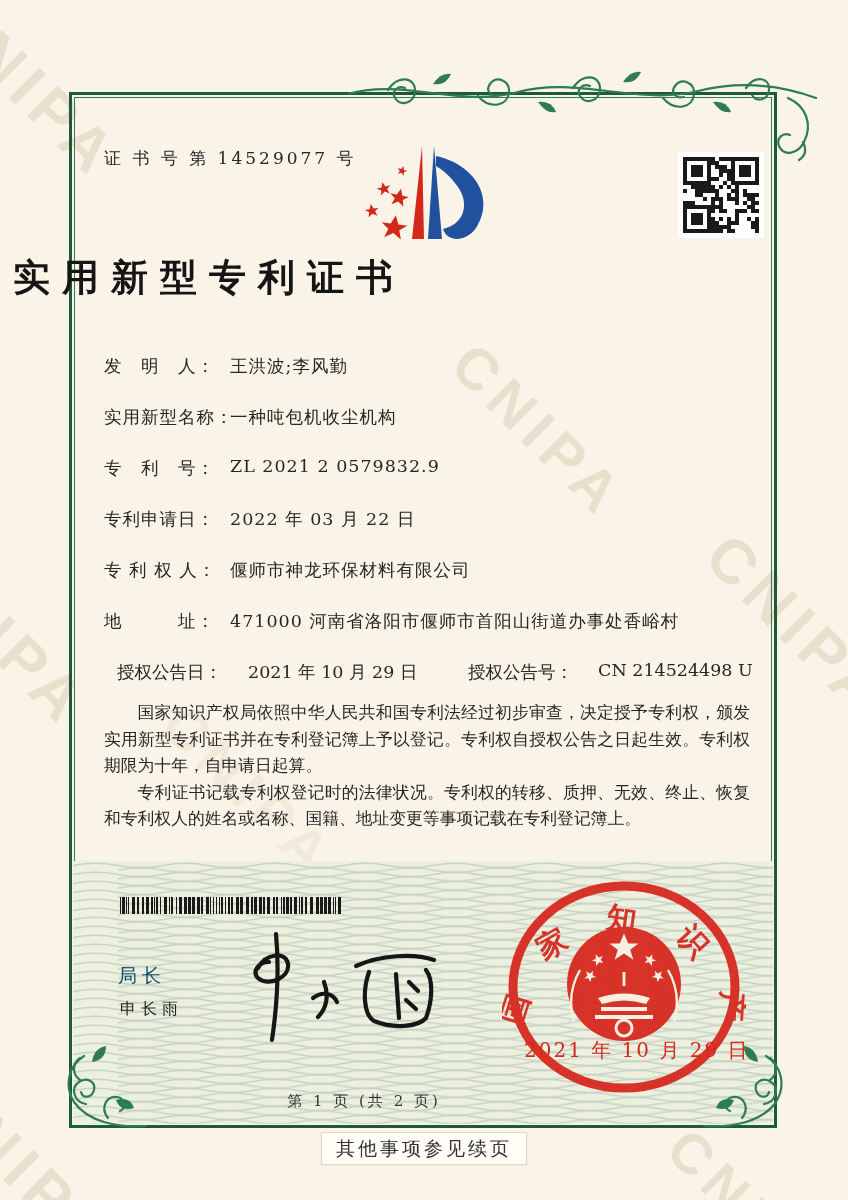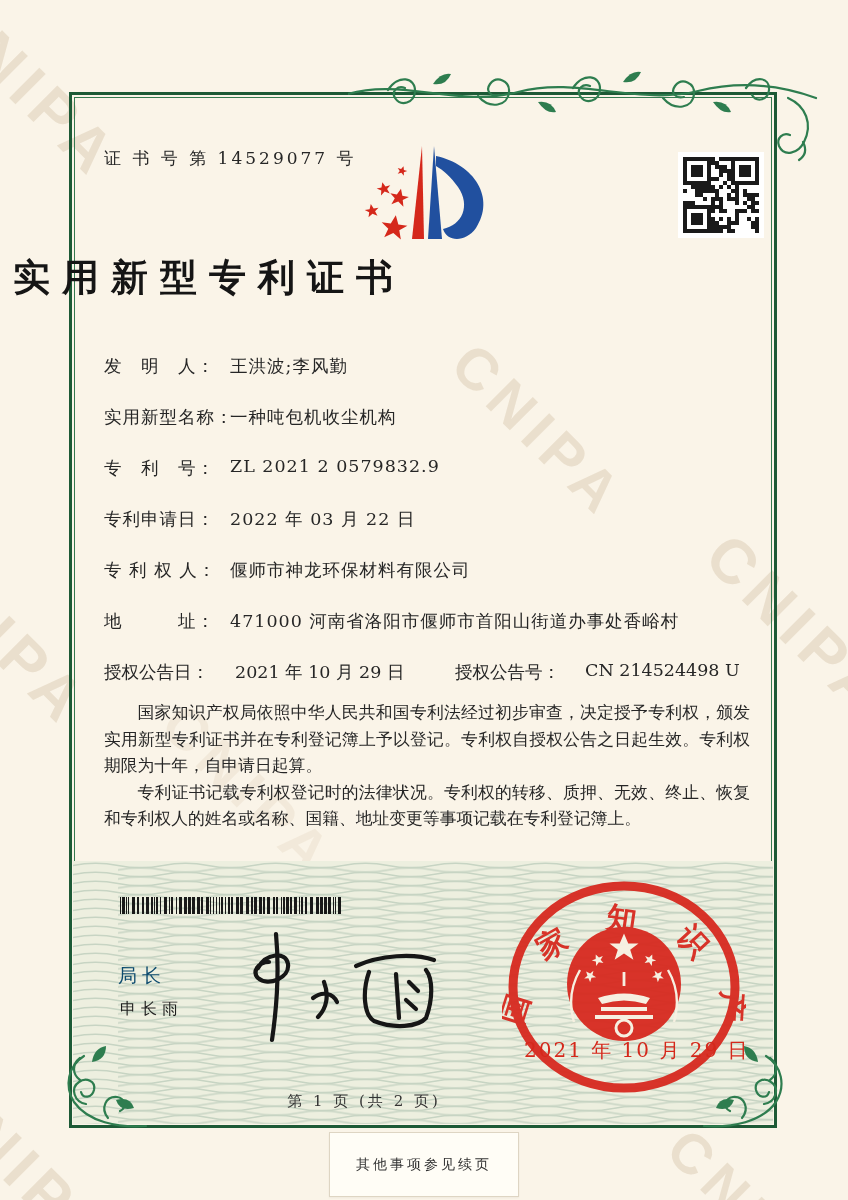--- a/index.html
+++ b/index.html
@@ -25,41 +25,41 @@
   .cert-no{position:absolute;left:104px;top:147px;font-size:17px;letter-spacing:3px;z-index:3;}
   .logo{position:absolute;left:350px;top:136px;z-index:3;}
   .qr{position:absolute;left:678px;top:152px;width:86px;height:86px;background:#ffffff;
       box-sizing:border-box;padding:5px;z-index:3;}
   .title{position:absolute;left:13px;top:253px;width:788px;text-align:left;font-size:37px;
          font-weight:bold;letter-spacing:12px;color:#151515;z-index:3;}
   .fields{position:absolute;left:104px;top:354px;width:648px;z-index:3;font-size:17.5px;}
   .frow{position:relative;height:51px;}
   .flabel{position:absolute;left:0;top:0;letter-spacing:1px;}
   .fvalue{position:absolute;left:126px;top:0;letter-spacing:1px;white-space:nowrap;}
-  .grow{position:relative;height:51px;}
+  .grow{position:relative;height:51px;margin-left:13px;}
   .g1l{position:absolute;left:0;}   .g1v{position:absolute;left:131px;white-space:nowrap;}
   .g2l{position:absolute;left:351px;} .g2v{position:absolute;left:481px;white-space:nowrap;}
   .body-text{position:absolute;left:104px;top:699px;width:646px;font-size:16.8px;
              line-height:1.58;text-align:justify;z-index:3;}
   .body-text p{margin:0;text-indent:2em;}
   .barcode{position:absolute;left:120px;top:897px;z-index:3;}
   .officer-title{position:absolute;left:118px;top:963px;font-family:"Liberation Sans",sans-serif;
                  font-size:19px;letter-spacing:5px;z-index:3;color:#0c4a6e;}
   .officer-name{position:absolute;left:120px;top:999px;font-family:Liberation Serif, serif;
                 font-size:16px;letter-spacing:5px;z-index:3;color:#1d1d1d;}
   .signature{position:absolute;left:228px;top:926px;z-index:3;}
   .seal{position:absolute;left:502px;top:876px;z-index:3;opacity:0.94;}
   .seal-date{position:absolute;left:524px;top:1037px;font-size:20px;letter-spacing:2px;
              color:#d5281b;z-index:4;white-space:nowrap;}
   .page-info{position:absolute;left:0;top:1092px;width:728px;text-align:center;font-size:15px;
              letter-spacing:3px;z-index:3;color:#333;}
   .note-box{position:absolute;left:50%;transform:translateX(-50%);top:1132px;min-width:160px;
-            padding:16px 14px;height:31px;line-height:31px;background:#fffdf6;
+            padding:0 14px;height:31px;line-height:31px;background:#fffdf6;
             border:1px solid #ded5c3;box-shadow:0 1px 2px rgba(0,0,0,.05);text-align:center;
-            font-size:14px;letter-spacing:3px;z-index:3;color:#333;}
+            font-size:19px;letter-spacing:3px;z-index:3;color:#333;}
 </style>
 </head>
 <body>
 
 <div class="page">
 
   <span class="wm" style="left:-28px;top:-20px;">CNIPA</span>
   <span class="wm" style="left:486px;top:330px;font-size:58px;">CNIPA</span>
   <span class="wm" style="left:-58px;top:528px;">CNIPA</span>
   <span class="wm" style="left:742px;top:520px;">CNIPA</span>

